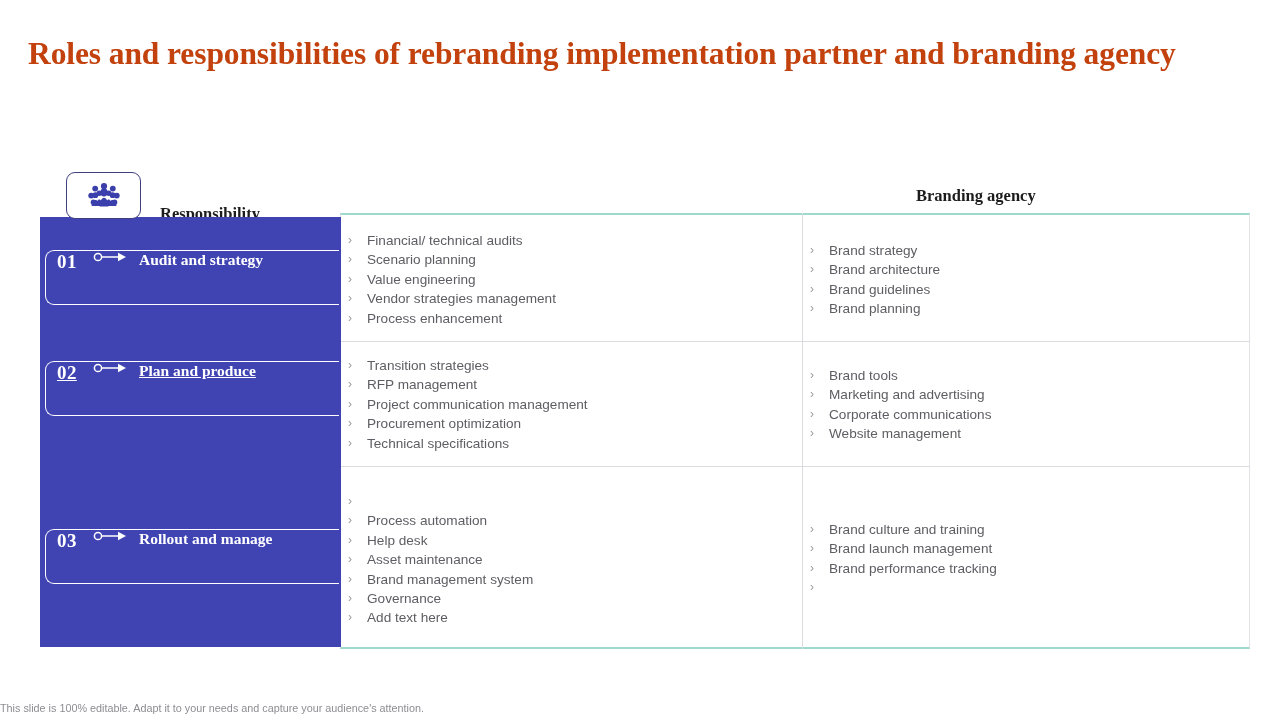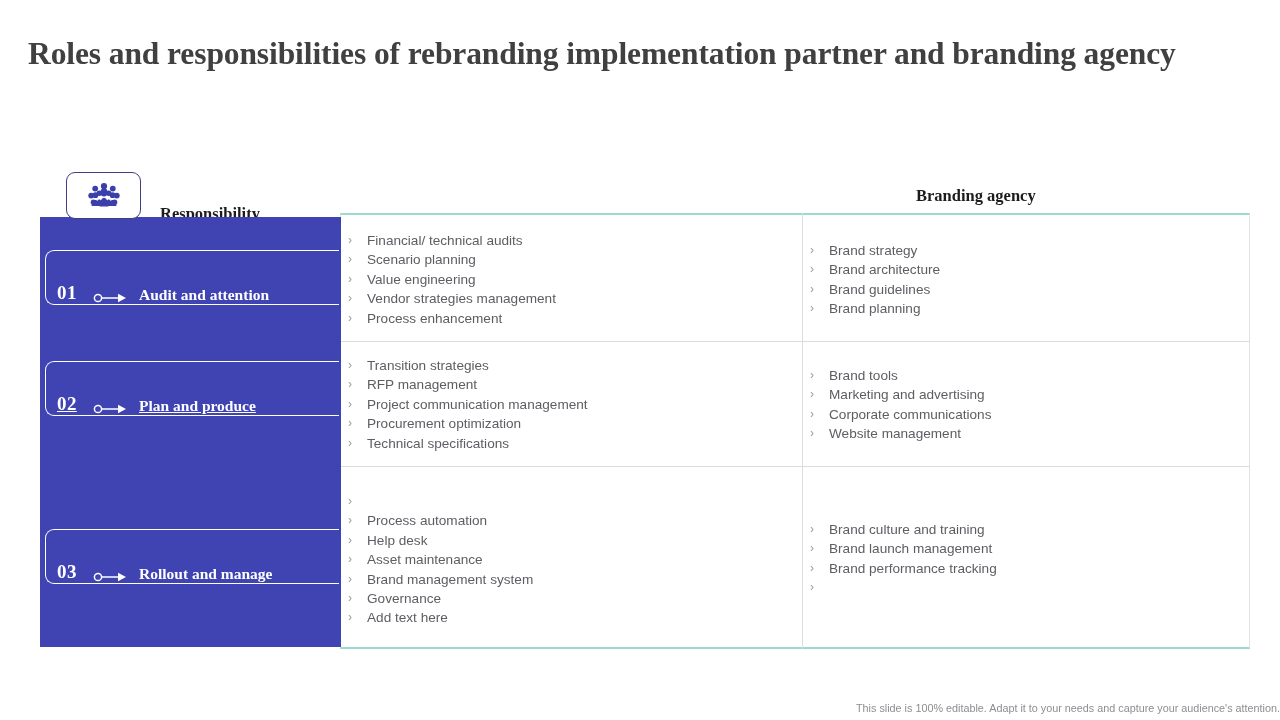--- a/index.html
+++ b/index.html
@@ -12,21 +12,21 @@
   .slide { position: relative; width: 1280px; height: 720px; background: #fff; }
 
   
   .title {
     position: absolute;
     left: 28px; top: 36px;
     width: 1230px;
     font-family: "Liberation Serif", serif;
     font-size: 31.5px;
     font-weight: 700;
-    color: #404040;
+    color: #c2410c;
     letter-spacing: -0.1px;
     white-space: nowrap;
   }
   .subtitle {
     position: absolute;
     left: 30px; top: 93px;
     width: 1220px;
     font-size: 10.2px;
     color: #4a4a4a;
     letter-spacing: -0.15px;
@@ -97,21 +97,21 @@
   .step-chip {
     position: absolute;
     left: 45px;
     width: 294px;
     height: 55px;
     border: 1.2px solid #ffffff;
     border-top-left-radius: 9px;
     border-bottom-left-radius: 9px;
     border-right: none;
     display: flex;
-    align-items: flex-end;
+    align-items: flex-start;
     color: #ffffff;
   }
   .chip-1 { top: 250px; }
   .chip-2 { top: 361px; text-decoration: underline; }
   .chip-3 { top: 529px; }
 
   .step-num {
     font-family: "Liberation Serif", serif;
     font-weight: 700;
     font-size: 19px;
@@ -160,21 +160,21 @@
   
   .rt-1 { left: 810px; top: 241px; width: 430px; }
   .rt-2 { left: 810px; top: 366px; width: 430px; }
   .rt-3 { left: 810px; top: 520px; width: 430px; }
 
   
   .footer {
     position: absolute;
     left: 0; top: 702px;
     width: 1280px;
-    text-align: right;
+    text-align: left;
     font-size: 10.8px;
     color: #8d8d93;
   }
 </style>
 </head>
 <body>
 
 <div class="slide">
 
   <div class="title">Roles and responsibilities of rebranding implementation partner and branding agency</div>
@@ -221,21 +221,21 @@
 
   <div class="step-chip chip-1">
     <span class="step-num">01</span>
     <span class="step-arrow">
       <svg width="34" height="12" viewBox="0 0 34 12" aria-hidden="true">
         <circle cx="5" cy="6" r="3.6" fill="none" stroke="#ffffff" stroke-width="1.5"></circle>
         <line x1="9" y1="6" x2="26" y2="6" stroke="#ffffff" stroke-width="1.5"></line>
         <polygon points="25,1.7 33,6 25,10.3" fill="#ffffff"></polygon>
       </svg>
     </span>
-    <span class="step-title">Audit and attention</span>
+    <span class="step-title">Audit and strategy</span>
   </div>
 
   <div class="step-chip chip-2">
     <span class="step-num">02</span>
     <span class="step-arrow">
       <svg width="34" height="12" viewBox="0 0 34 12" aria-hidden="true">
         <circle cx="5" cy="6" r="3.6" fill="none" stroke="#ffffff" stroke-width="1.5"></circle>
         <line x1="9" y1="6" x2="26" y2="6" stroke="#ffffff" stroke-width="1.5"></line>
         <polygon points="25,1.7 33,6 25,10.3" fill="#ffffff"></polygon>
       </svg>

